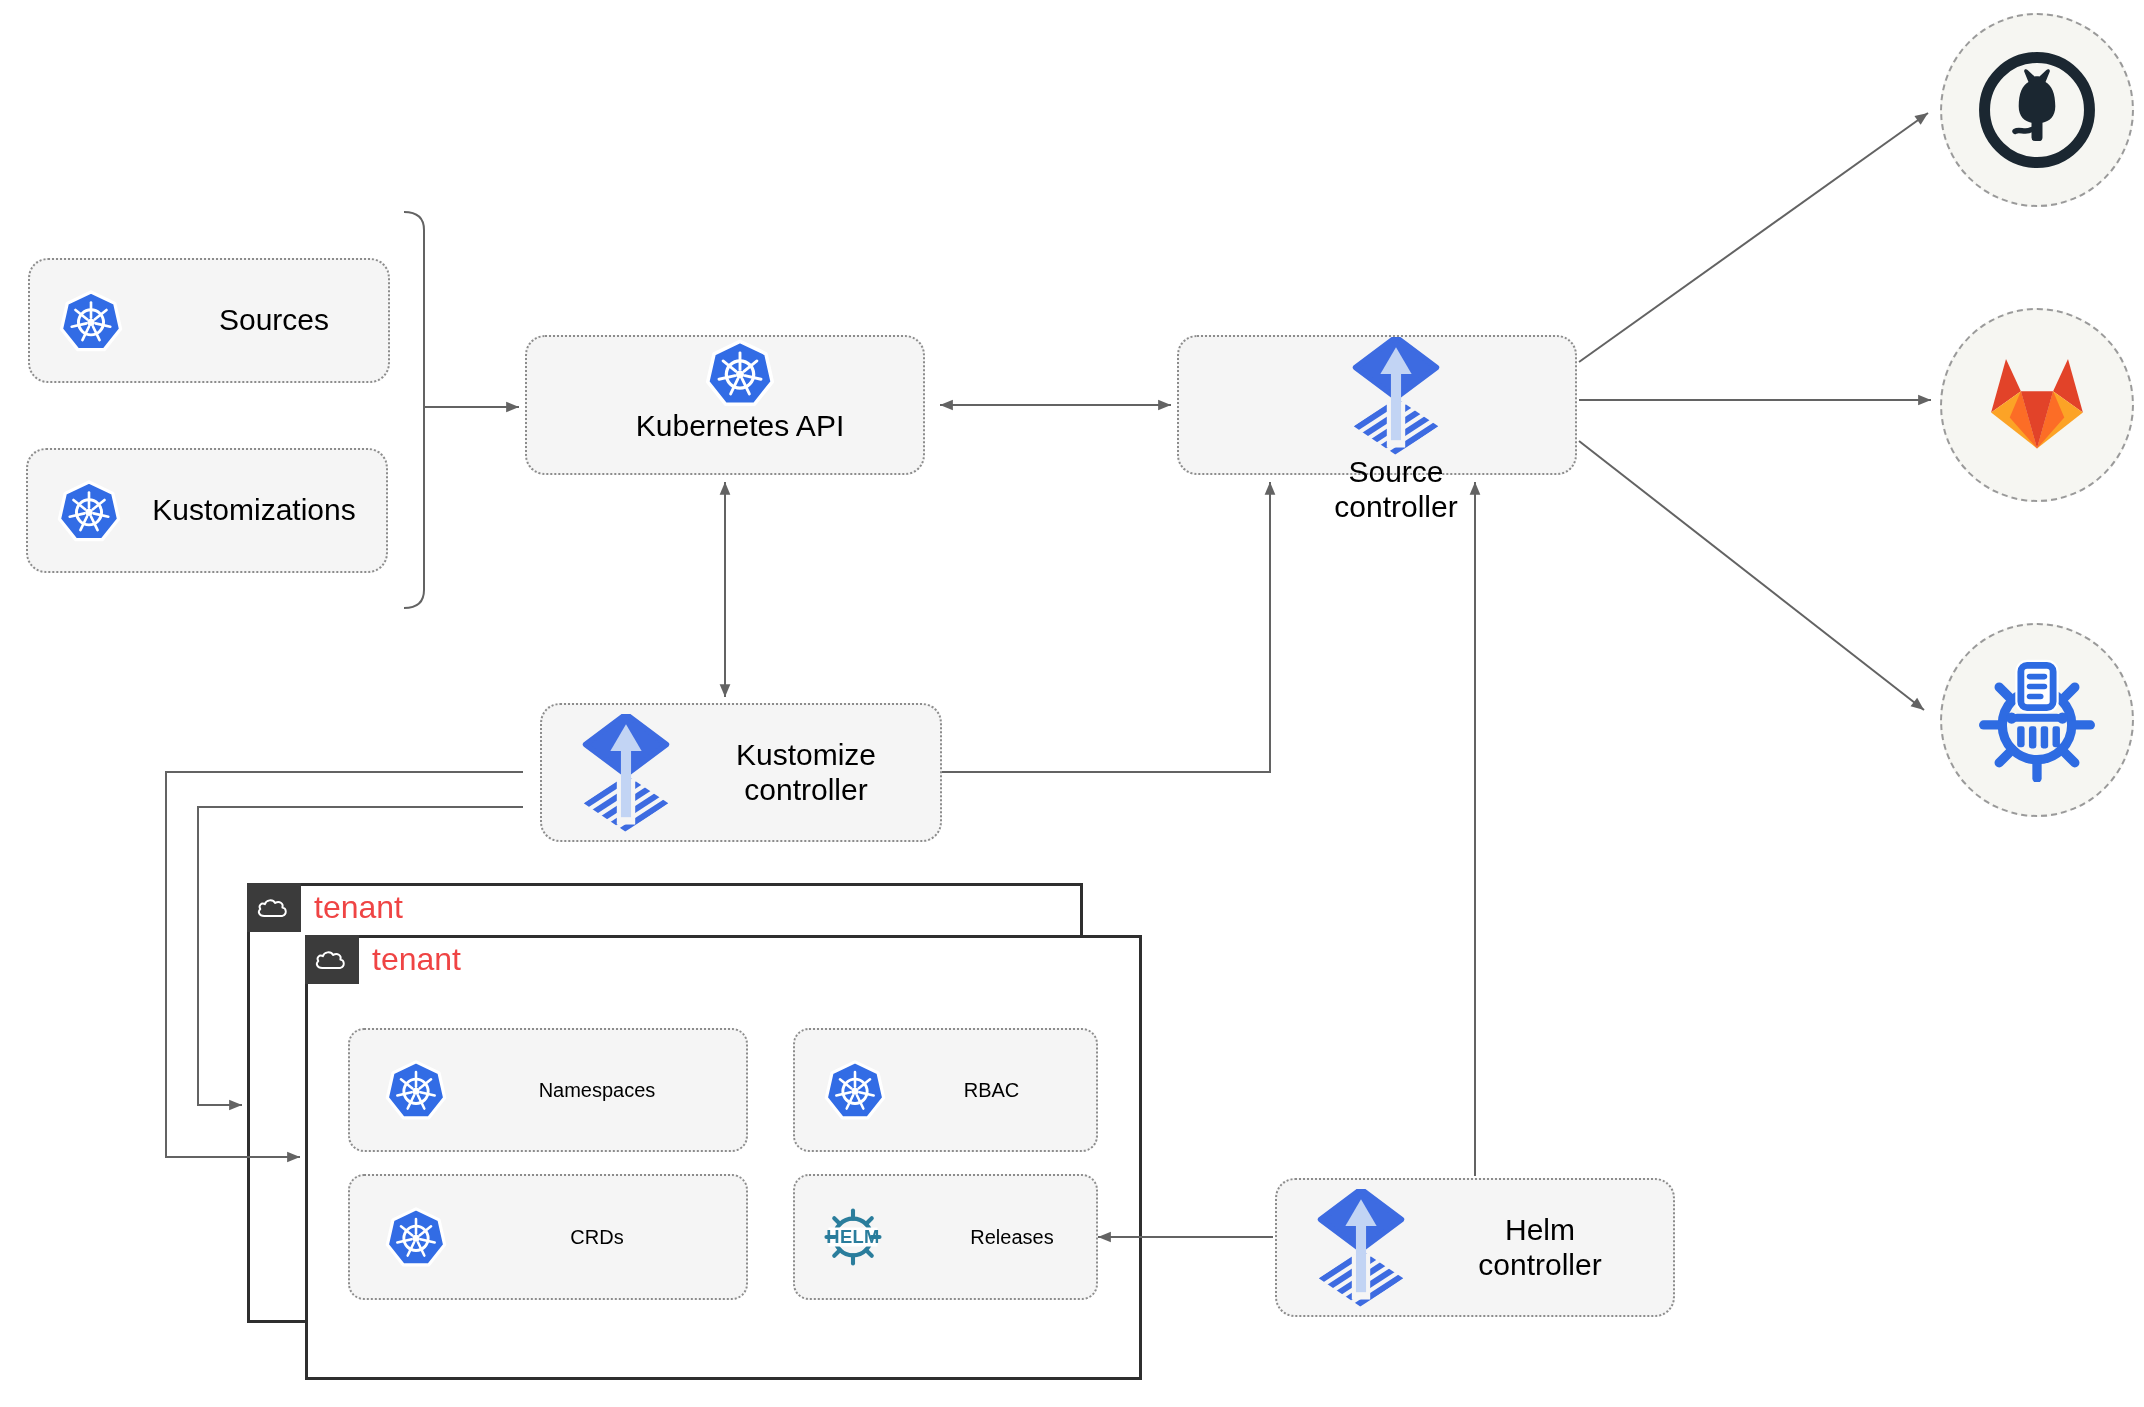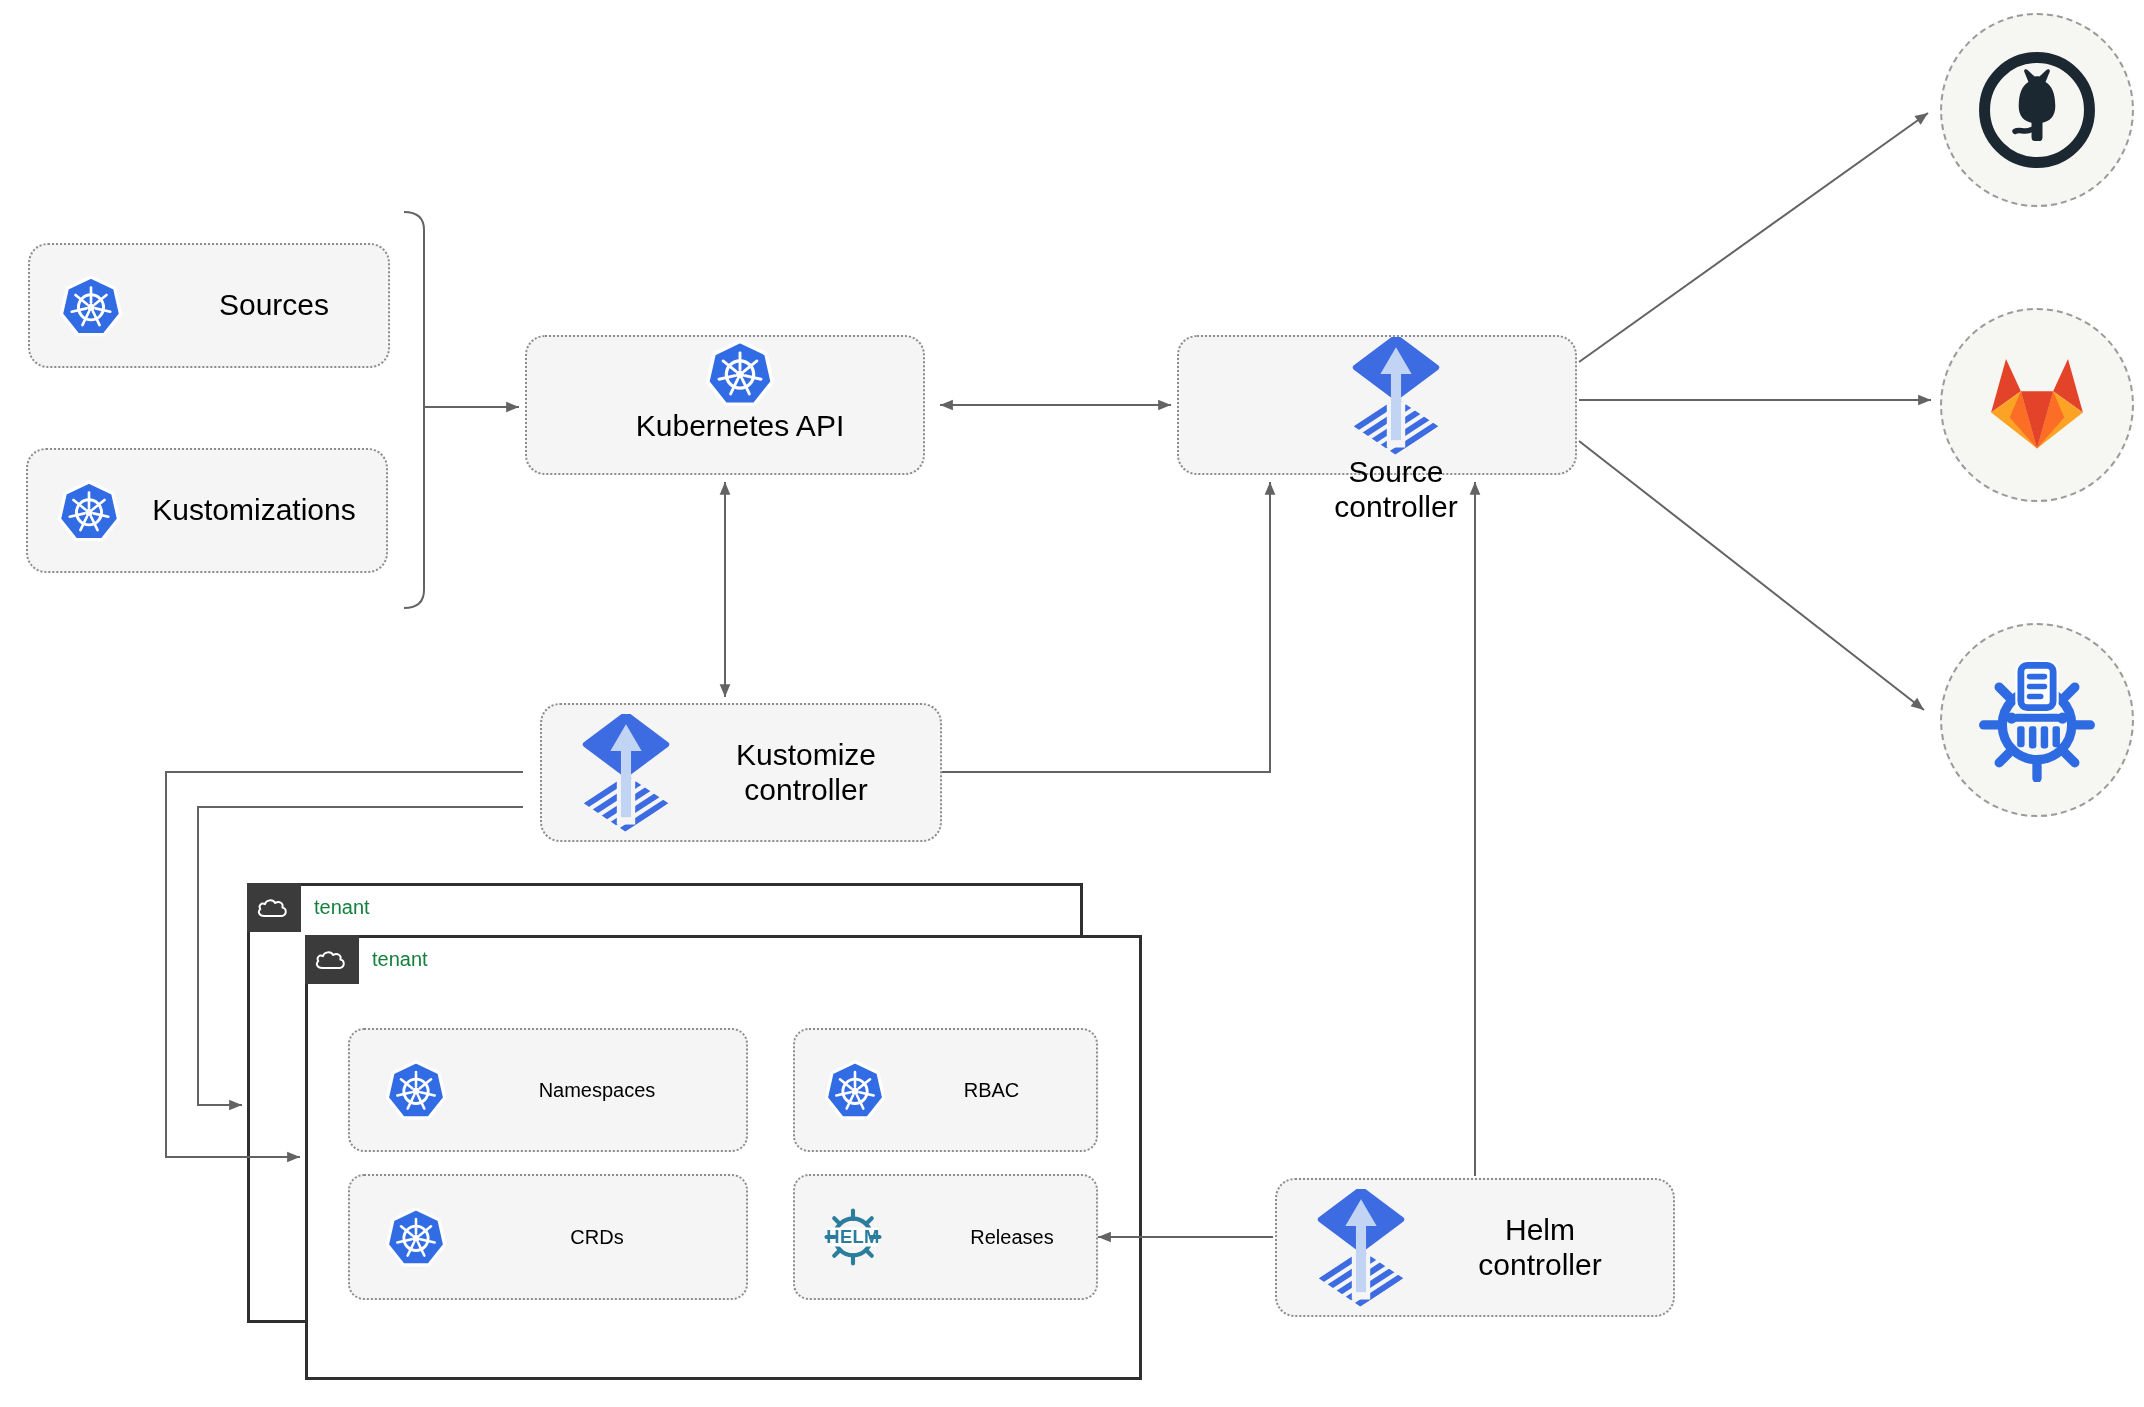--- a/index.html
+++ b/index.html
@@ -11,21 +11,21 @@
   .node .lbl{flex:1;text-align:center;font-size:30px;color:#000;line-height:1.15;}
   .node .lbl.wrap{max-width:190px;margin:0 auto;}
   .icon{flex:0 0 auto;display:block;}
   
   .tenant{position:absolute;background:#fff;border:3px solid #2F2F2F;box-sizing:border-box;}
   .tenant-back{z-index:1;}
   .tenant-front{z-index:2;}
   .tab{position:absolute;top:-3px;left:-3px;width:54px;height:49px;background:#3B3B3B;
        display:flex;align-items:center;justify-content:center;}
   .tenant-label{position:absolute;top:-3px;left:64px;height:49px;line-height:49px;
-                font-size:20px;color:#15803d;}
+                font-size:32px;color:#ef4444;}
   .inner-node{position:absolute;background:#F5F5F5;border:2px dotted #8C8C8C;border-radius:16px;
               display:flex;align-items:center;box-sizing:border-box;}
   .inner-node .lbl{flex:1;text-align:center;font-size:20px;color:#000;}
   
   .endpoint{position:absolute;width:194px;height:194px;border-radius:50%;
             border:2px dashed #9A9A9A;background:#F6F6F2;display:flex;align-items:center;
             justify-content:center;box-sizing:border-box;z-index:3;}
   .wires{position:absolute;left:0;top:0;z-index:2;pointer-events:none;}
   .defs{position:absolute;width:0;height:0;}
 </style>
@@ -202,21 +202,21 @@
       <path d="M523,772 L166,772 L166,1157 L300,1157" marker-end="url(#arr)"></path>
       <path d="M523,807 L198,807 L198,1105 L242,1105" marker-end="url(#arr)"></path>
       <path d="M1475,1176 L1475,482" marker-end="url(#arr)"></path>
       <path d="M1273,1237 L1098,1237" marker-end="url(#arr)"></path>
       <path d="M1579,362 L1928,113" marker-end="url(#arr)"></path>
       <path d="M1579,400 L1931,400" marker-end="url(#arr)"></path>
       <path d="M1579,441 L1924,710" marker-end="url(#arr)"></path>
     </g>
   </svg>
 
-  <div class="node" style="left:28px;top:243px;width:362px;height:125px;padding-left:28px;gap:36px;">
+  <div class="node" style="left:28px;top:258px;width:362px;height:125px;padding-left:28px;gap:36px;">
     <svg class="icon" width="66" height="66">
         <use href="#k8s"></use>
       </svg>
     <div class="lbl">Sources</div>
   </div>
 
   <div class="node" style="left:26px;top:448px;width:362px;height:125px;padding-left:28px;">
     <svg class="icon" width="66" height="66">
         <use href="#k8s"></use>
       </svg>

